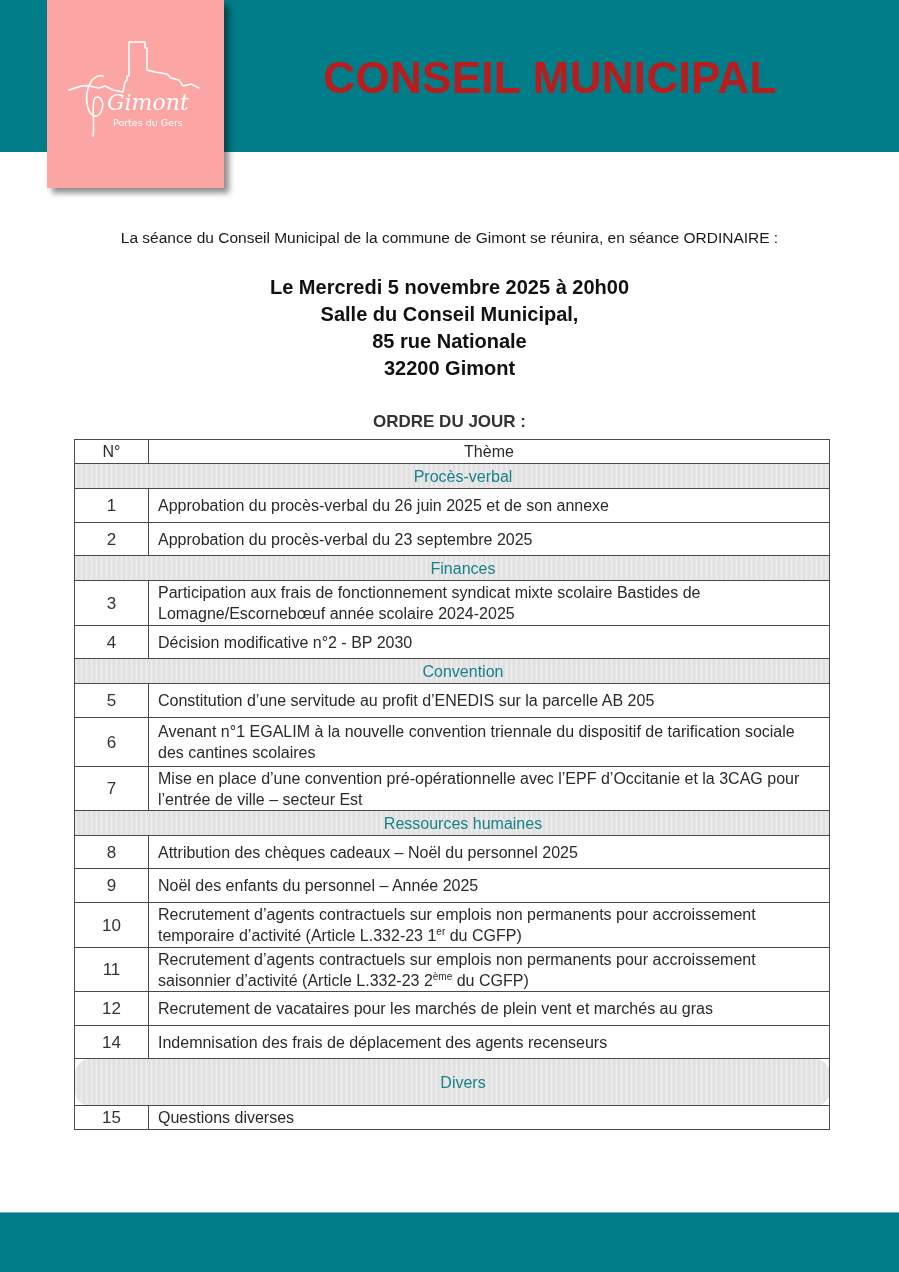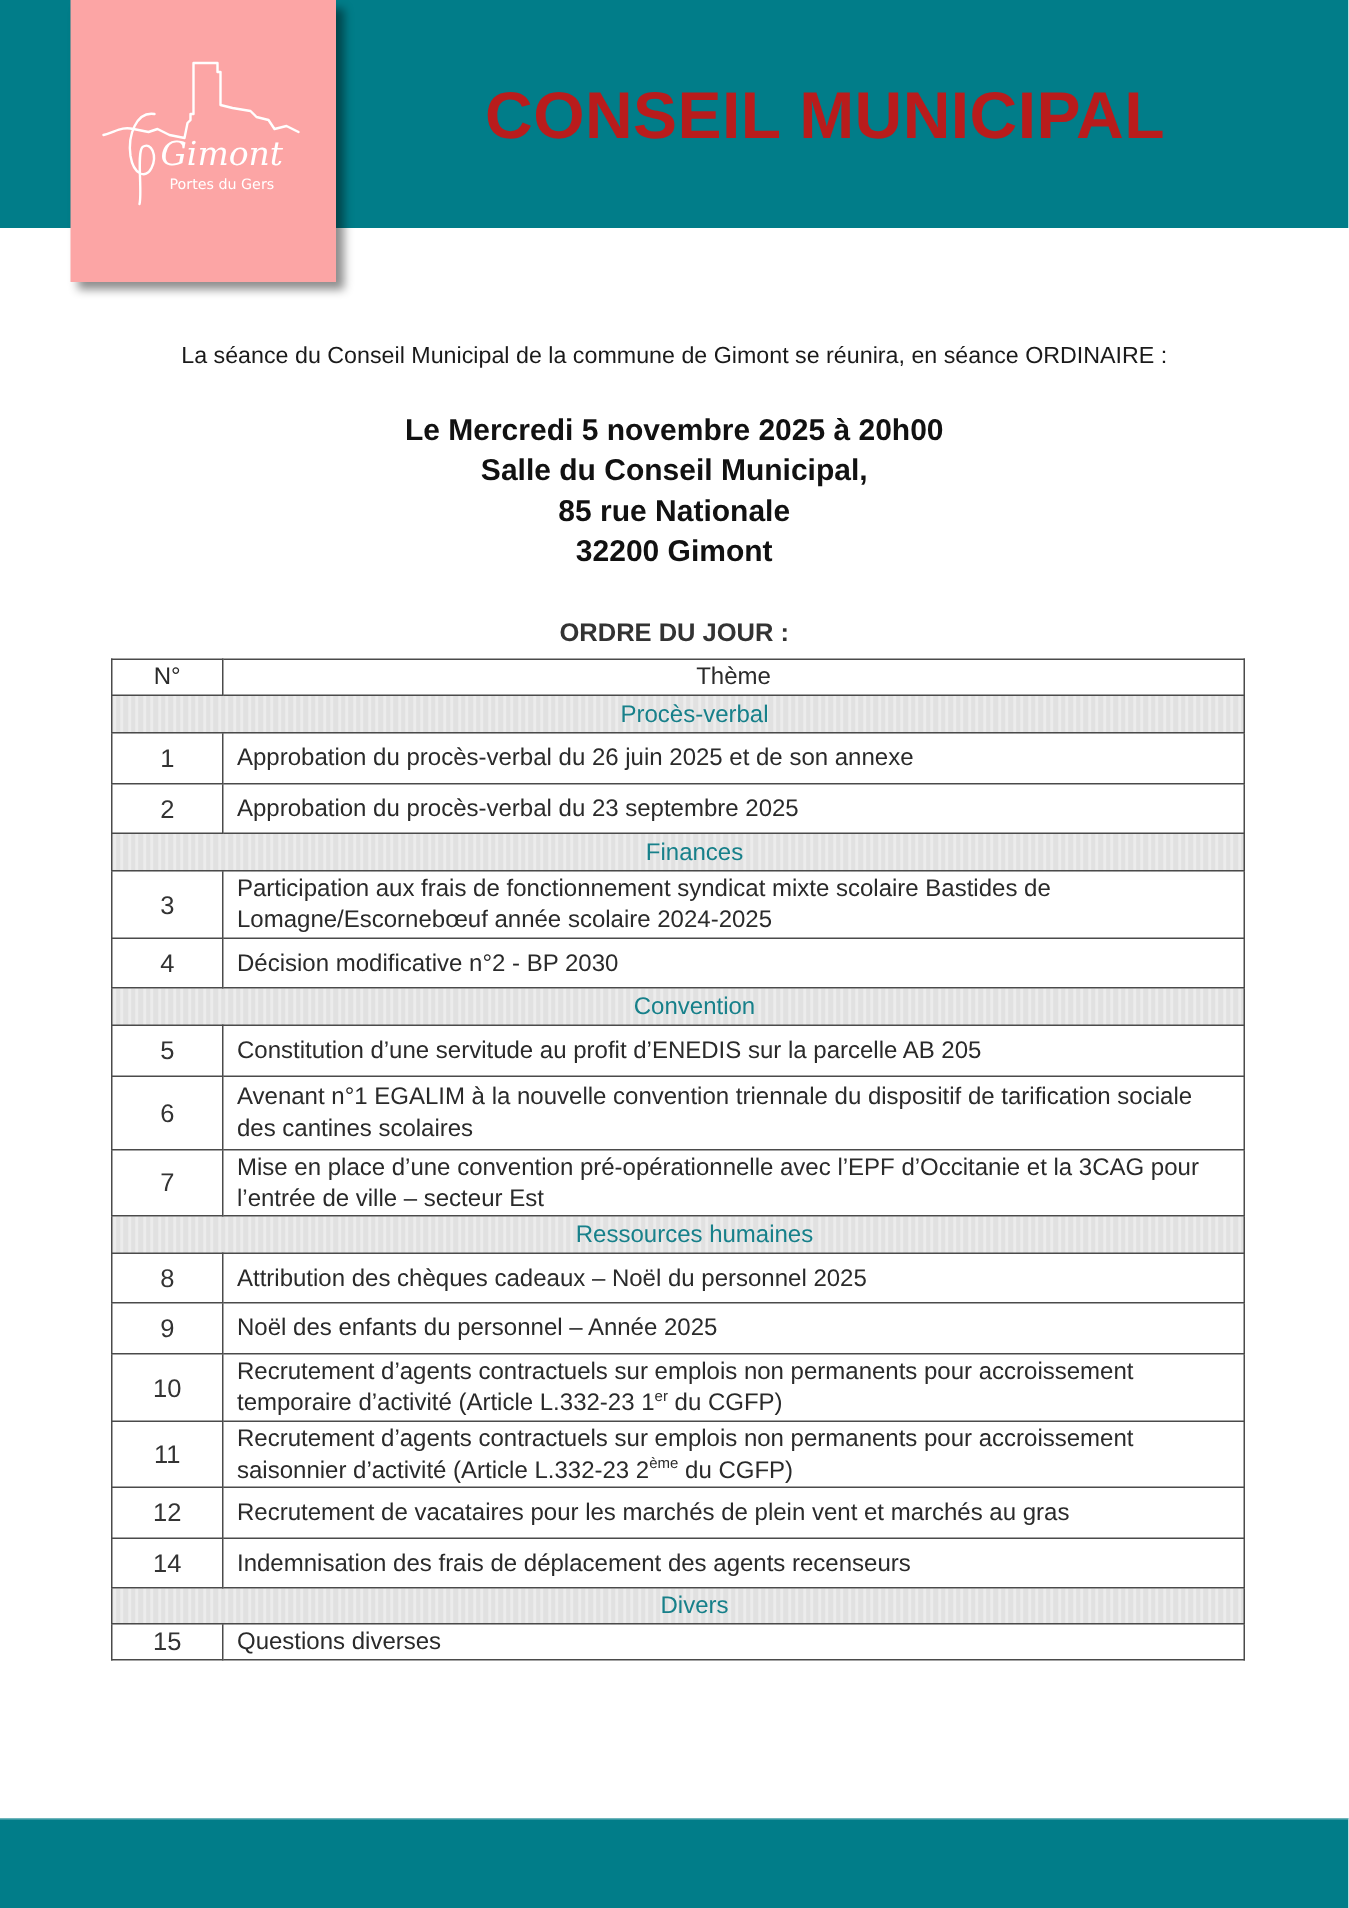--- a/index.html
+++ b/index.html
@@ -51,21 +51,21 @@
       font-weight: normal;
     }
     table.agenda th { text-align: center; height: 24px; font-size: 16px; }
     table.agenda td.num { width: 74px; text-align: center; font-size: 17px; color: #333; }
     table.agenda td.theme { text-align: left; padding-left: 9px; }
     table.agenda tr.section td {
       background: #e5e5e5;
       background-image: repeating-linear-gradient(90deg, rgba(255,255,255,0.25) 0px, rgba(255,255,255,0.25) 2px, rgba(0,0,0,0.02) 2px, rgba(0,0,0,0.02) 5px);
       color: #17808a; text-align: center; font-size: 16px; height: 25px; padding-left: 30px;
     }
-    table.agenda tr.section.tall td { height: 24px; }
+    table.agenda tr.section.tall td { height: 47px; border-radius: 15px; }
     sup { font-size: 10px; line-height: 0; vertical-align: super; }
 
     .footer-band {
       position: absolute; left: 0; top: 1212px; width: 899px; height: 60px;
       background: #017d89;
       border-top: 1px solid #6fb5bb;
     }
   </style>
 </head>
 <body>

